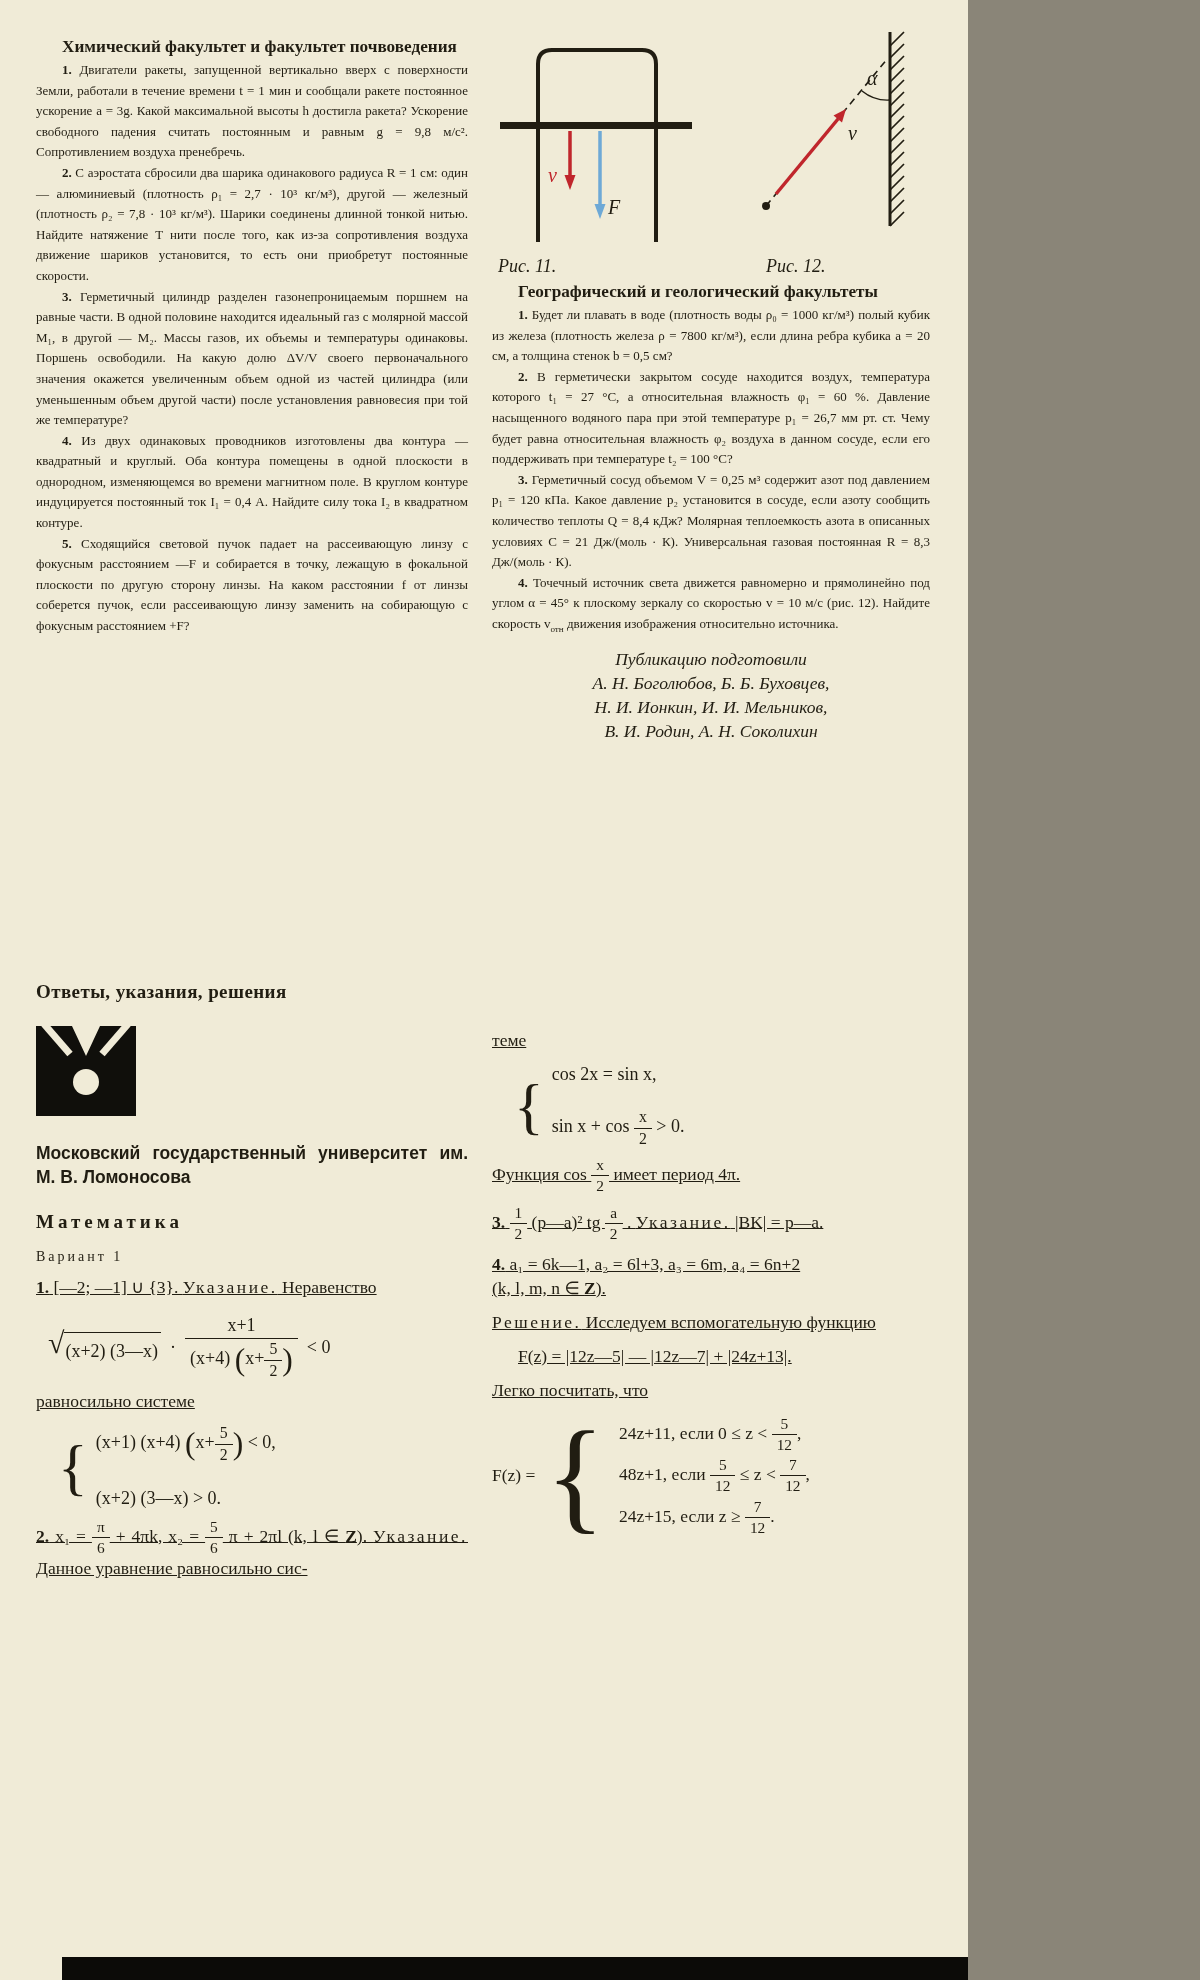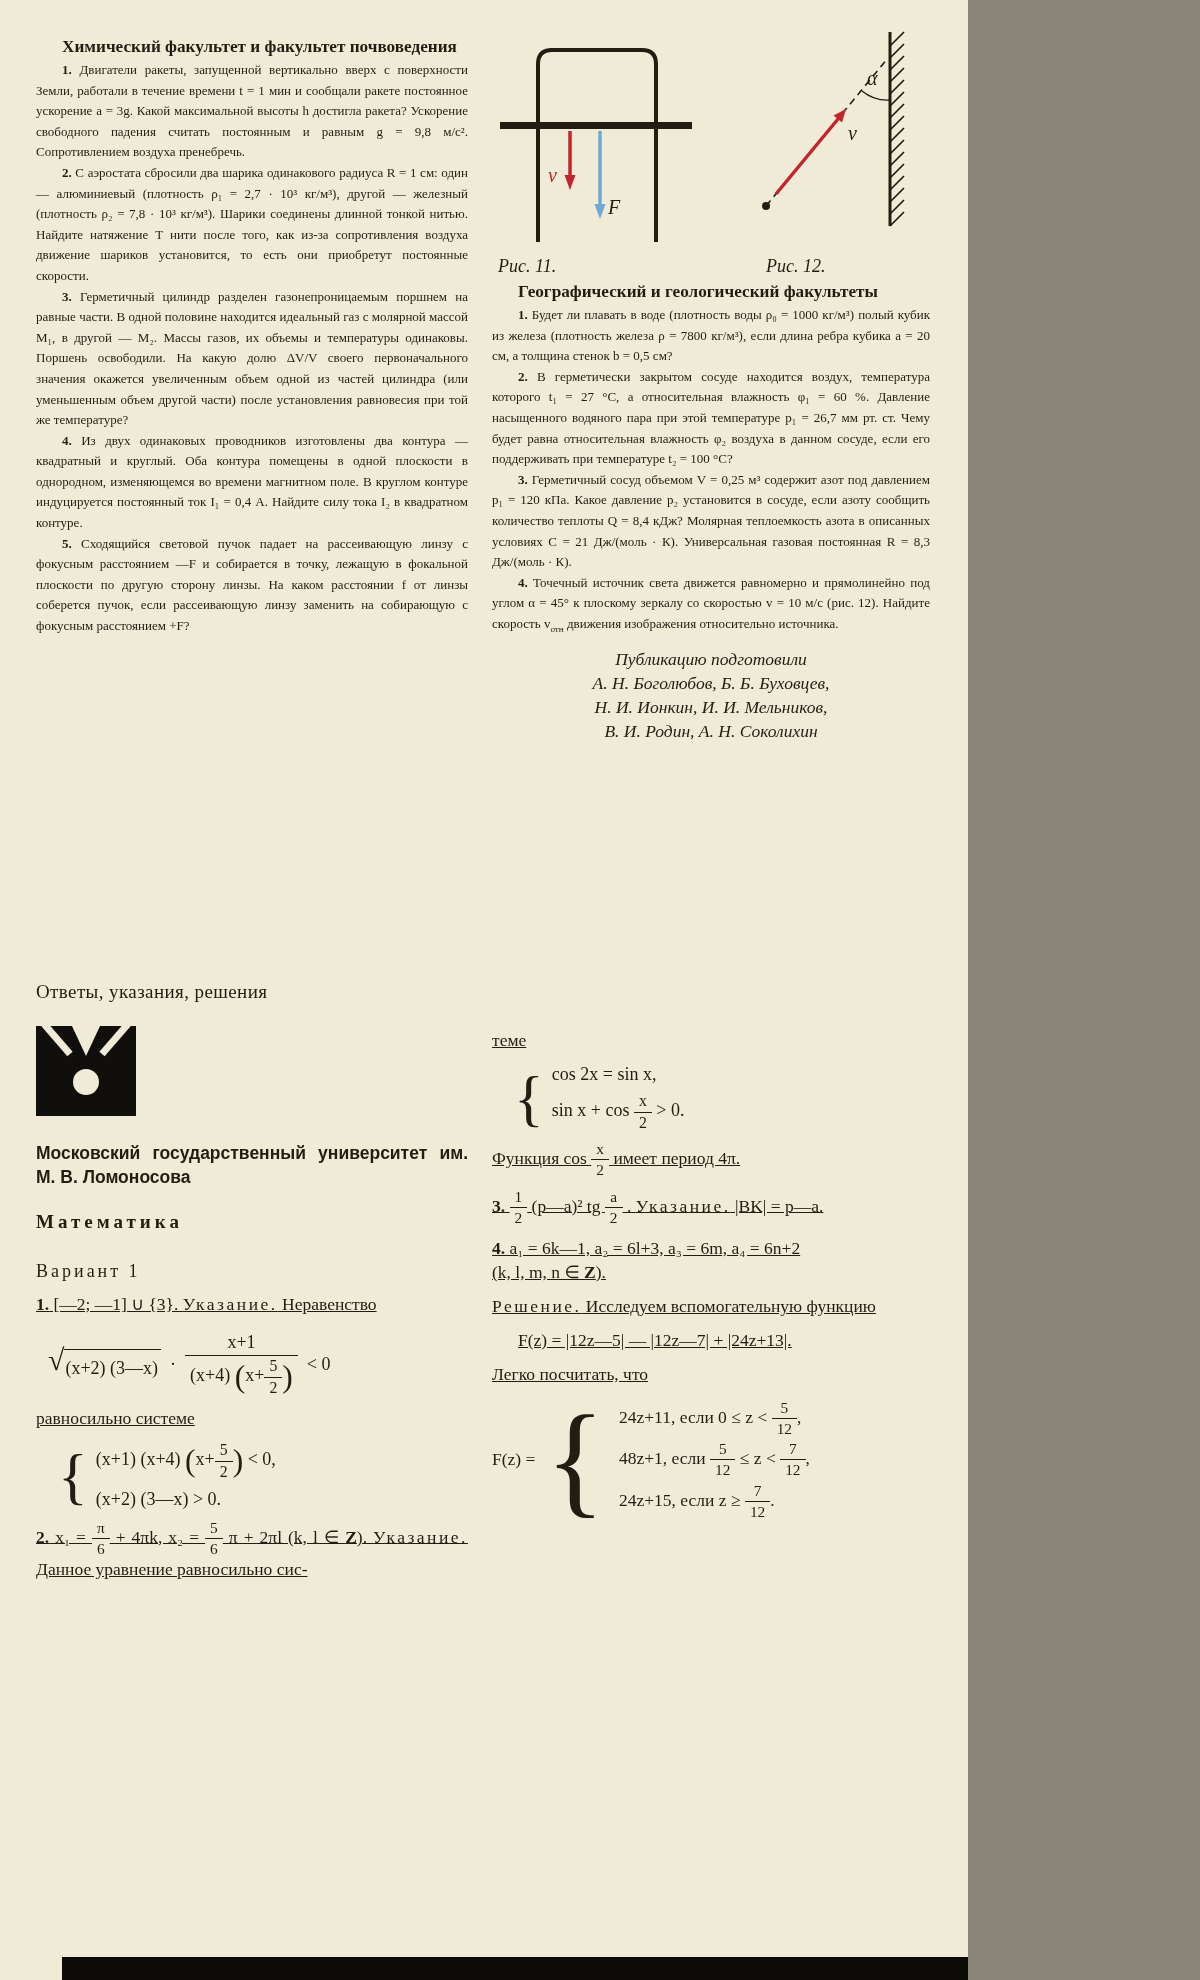--- a/index.html
+++ b/index.html
@@ -2,53 +2,53 @@
 <html><head>
 <meta charset="utf-8">
 <style>
   *{box-sizing:border-box;margin:0;padding:0;}
   html,body{background:#8a8578;}
   .page{position:relative;width:968px;height:1980px;background:#f0ebd7;color:#211d12;
         font-family:"Liberation Serif",serif;overflow:hidden;}
   .abs{position:absolute;}
   .col-left-top{left:36px;top:36px;width:432px;}
   .col-right-top{left:492px;top:28px;width:438px;}
-  .answers-line{left:36px;top:981px;font-weight:normal;font-size:19px;letter-spacing:0.4px;}
+  .answers-line{left:36px;top:981px;font-weight:bold;font-size:19px;letter-spacing:0.4px;}
   .col-left-bottom{left:36px;top:1026px;width:432px;}
   .col-right-bottom{left:492px;top:1028px;width:438px;}
   .pageno{left:1074px;top:1890px;font-weight:bold;font-size:21px;}
   .bottom-bar{left:62px;top:1957px;width:1138px;height:23px;background:#0c0b08;}
   .prob{font-size:13px;line-height:20.6px;text-align:justify;text-indent:26px;}
   .head{font-weight:bold;font-size:17.2px;line-height:21px;text-align:justify;text-indent:26px;margin-bottom:3px;}
   .geo-head{}
   .figures-row{display:flex;gap:54px;margin-left:4px;}
   .caption{font-style:italic;font-size:18px;margin:10px 0 4px 2px;}
   .cap12{margin-left:16px;}
   .credits{margin-top:8px;text-align:center;font-style:italic;font-size:17.5px;line-height:24px;}
   .univ{font-family:"Liberation Sans",sans-serif;font-weight:bold;font-size:17.5px;line-height:23.5px;
         text-align:justify;margin-top:22px;}
   .subject{font-weight:bold;font-size:19px;letter-spacing:4px;margin-top:22px;}
-  .variant{font-size:18px;letter-spacing:3px;margin-top:28px;}
+  .variant{font-size:14px;letter-spacing:3px;margin-top:16px;}
   .soltext{font-size:17.5px;line-height:24px;margin-top:10px;text-align:justify;text-decoration:underline;}
   .sp2{letter-spacing:2.5px;}
   sub{font-size:70%;}
   .math-display{display:flex;align-items:center;gap:9px;margin:16px 0 8px 12px;font-size:18px;}
   .sqrt{display:inline-flex;align-items:flex-start;}
   .rad{font-size:30px;line-height:22px;}
   .arg{border-top:1.7px solid currentColor;padding:8px 3px 0 1px;}
   .frac{display:inline-block;vertical-align:middle;text-align:center;}
   .frac>.fn{display:block;border-bottom:1.5px solid currentColor;padding:0 5px 2px;}
   .frac>.fd{display:block;padding:2px 5px 0;}
   .frac.small{font-size:0.88em;line-height:1.05;}
   .bigp{font-size:1.75em;vertical-align:middle;line-height:0;}
   .system{display:flex;align-items:center;margin:12px 0 6px 22px;font-size:18px;}
   .brace{font-weight:400;line-height:1;margin-right:8px;}
   .b2{font-size:62px;}
   .b3{font-size:124px;line-height:0.95;}
-  .sys-rows{display:flex;flex-direction:column;gap:8px;}
+  .sys-rows{display:flex;flex-direction:column;gap:24px;}
   .piecewise{display:flex;align-items:center;margin-top:14px;font-size:17.5px;}
   .pw-lhs{margin-right:10px;}
   .pw-rows{display:flex;flex-direction:column;gap:4px;margin-left:6px;}
   .noj{text-align:left;}
   .figtext{font-family:"Liberation Serif",serif;font-style:italic;font-size:20px;fill:#211d12;}
   .fig-red{fill:#c0262c;}
 </style>
 </head>
 <body>
 

